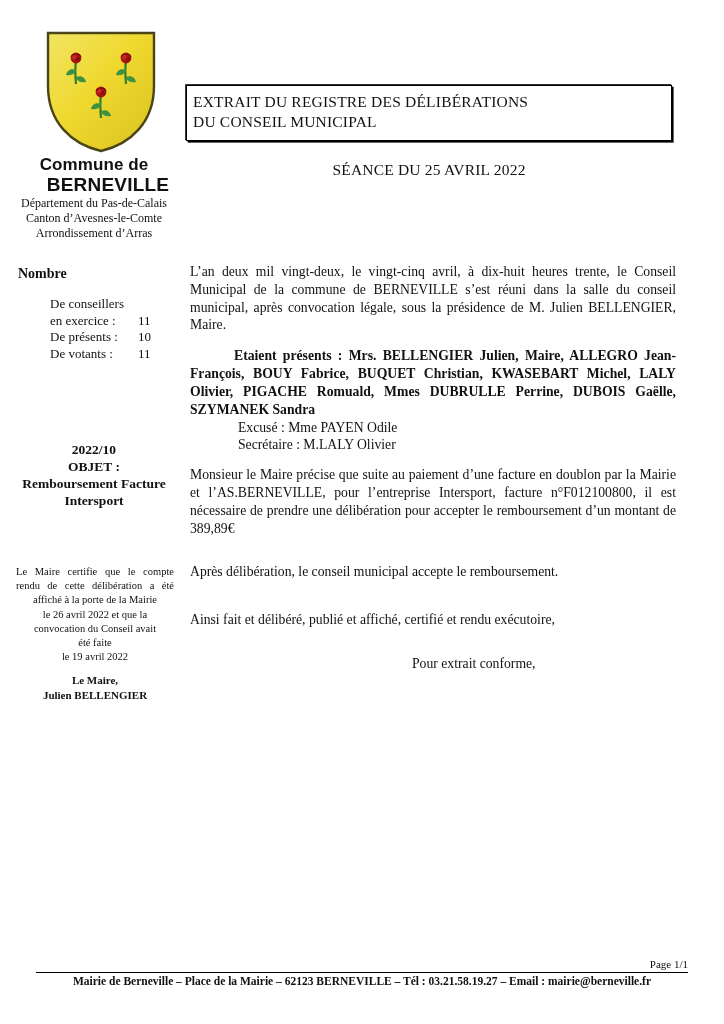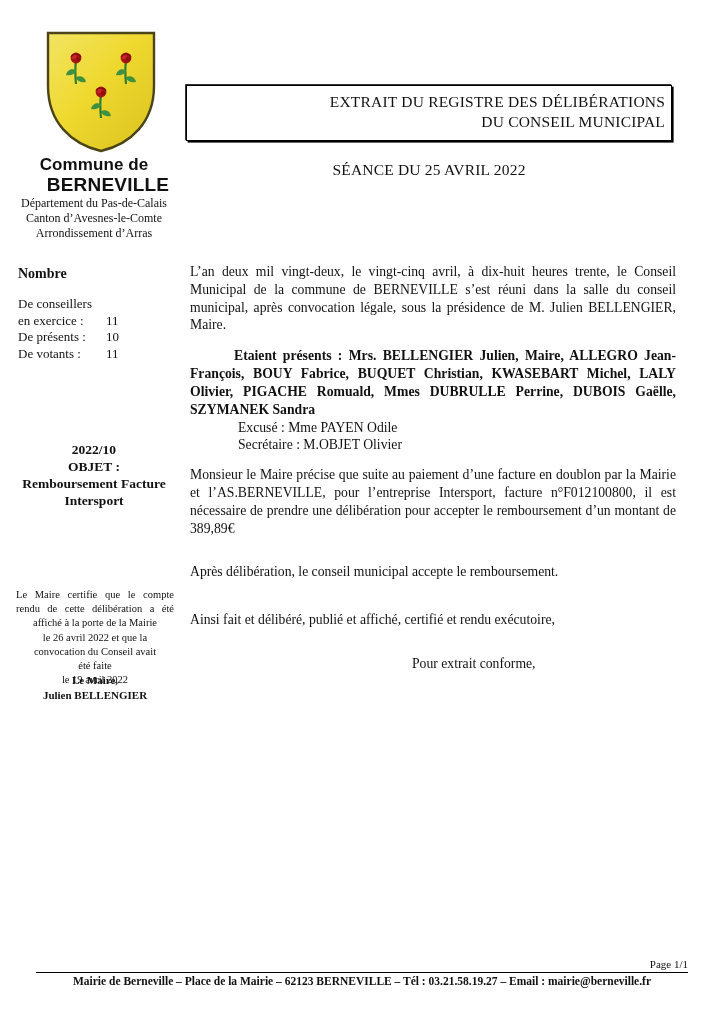--- a/index.html
+++ b/index.html
@@ -74,21 +74,21 @@
   .counts {
     position: absolute;
     left: 18px;
     top: 296px;
     width: 160px;
     font-family: "Liberation Serif", serif;
     font-size: 13px;
     line-height: 1.28;
     text-align: left;
   }
-  .counts .row { display: flex; }
+  .counts .row { display: flex; margin-left: 32px; }
   .counts .lbl { display: inline-block; min-width: 88px; }
   .counts .val { display: inline-block; }
 
   .objet-block {
     position: absolute;
     left: 6px;
     top: 442px;
     width: 176px;
     text-align: center;
     font-family: "Liberation Serif", serif;
@@ -101,21 +101,20 @@
     position: absolute;
     left: 16px;
     top: 565px;
     width: 158px;
     text-align: center;
     font-family: "Liberation Serif", serif;
     font-size: 10.5px;
     line-height: 1.35;
     text-align: justify;
     text-align-last: center;
-    margin-top: 23px;
   }
   .certif-block .centered { text-align: center; }
 
   .signature-block {
     position: absolute;
     left: 16px;
     top: 673px;
     width: 158px;
     text-align: center;
     font-family: "Liberation Serif", serif;
@@ -127,21 +126,21 @@
   
   .title-box {
     position: absolute;
     left: 186px;
     top: 85px;
     width: 486px;
     box-sizing: border-box;
     border: 1px solid #000;
     box-shadow: 1.6px 1.6px 0 0 #000, -0.8px -0.8px 0 0 #000;
     padding: 6px 6px 8px 6px;
-    text-align: right;
+    text-align: left;
     font-family: "Liberation Serif", serif;
     font-size: 15.5px;
     line-height: 1.28;
     letter-spacing: .2px;
   }
 
   .seance {
     position: absolute;
     left: 186px;
     top: 161px;
@@ -292,21 +291,21 @@
     <div>DU CONSEIL MUNICIPAL</div>
   </div>
 
   <div class="seance">SÉANCE DU 25 AVRIL 2022</div>
 
   <div class="body-col">
     <p class="p-justify">L’an deux mil vingt-deux, le vingt-cinq avril, à dix-huit heures trente, le Conseil Municipal de la commune de BERNEVILLE s’est réuni dans la salle du conseil municipal, après convocation légale, sous la présidence de M. Julien BELLENGIER, Maire.</p>
     <div class="gap-a"></div>
     <p class="p-justify p-indent">Etaient présents : Mrs. BELLENGIER Julien, Maire, ALLEGRO Jean-François, BOUY Fabrice, BUQUET Christian, KWASEBART Michel, LALY Olivier, PIGACHE Romuald, Mmes DUBRULLE Perrine, DUBOIS Gaëlle, SZYMANEK Sandra</p>
     <p class="sub-line">Excusé : Mme PAYEN Odile</p>
-    <p class="sub-line">Secrétaire : M.OBJET Olivier</p>
+    <p class="sub-line">Secrétaire : M.LALY Olivier</p>
     <div class="gap-b"></div>
     <p class="p-justify">Monsieur le Maire précise que suite au paiement d’une facture en doublon par la Mairie et l’AS.BERNEVILLE, pour l’entreprise Intersport, facture n°F012100800, il est nécessaire de prendre une délibération pour accepter le remboursement d’un montant de 389,89€</p>
     <div class="gap-c"></div>
     <p class="p-justify">Après délibération, le conseil municipal accepte le remboursement.</p>
     <div class="gap-d"></div>
     <p class="p-justify">Ainsi fait et délibéré, publié et affiché, certifié et rendu exécutoire,</p>
     <div class="gap-c"></div>
     <p class="pour-extrait">Pour extrait conforme,</p>
   </div>
 

